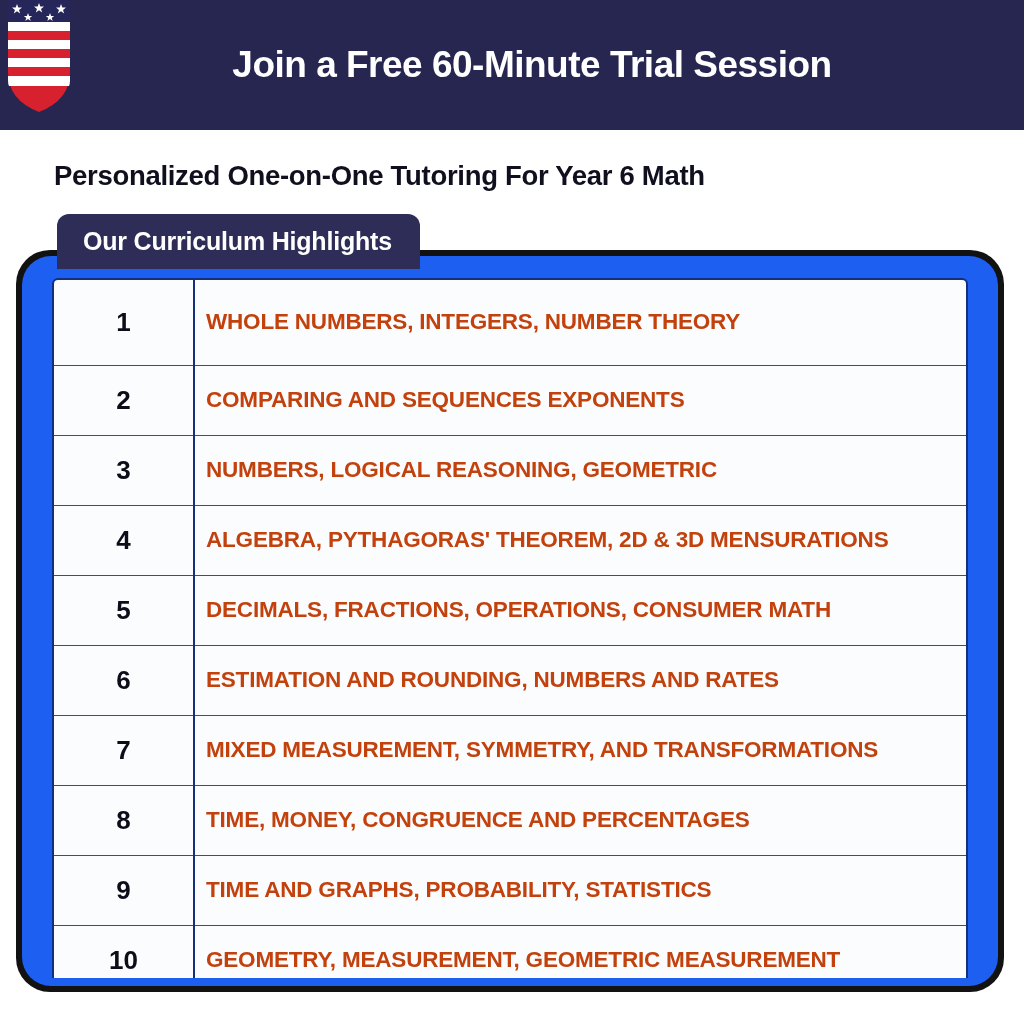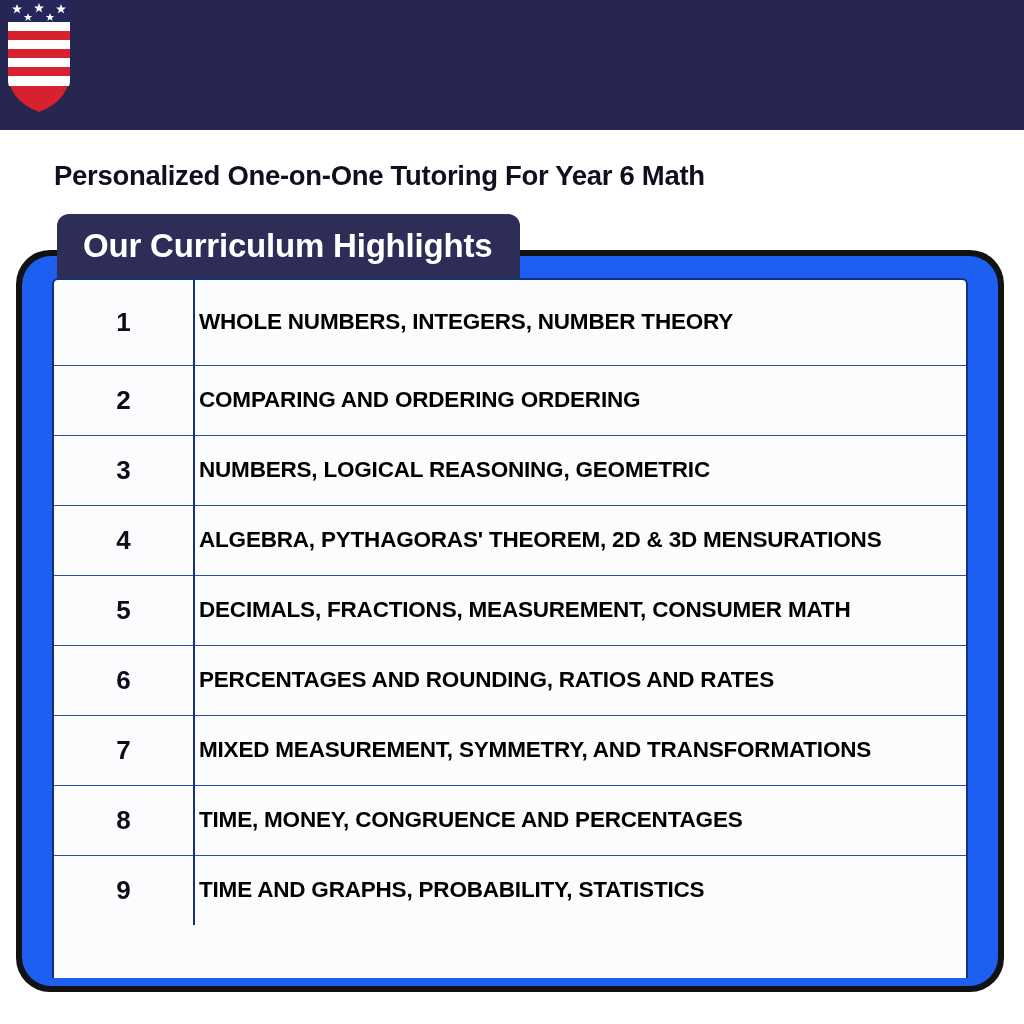--- a/index.html
+++ b/index.html
@@ -55,21 +55,21 @@
     margin: 22px 0 0 16px;
     width: 994px;
   }
 
   .tab {
     position: absolute;
     left: 41px;
     top: 0;
     background: #2d2d57;
     color: #ffffff;
-    font-size: 33px;
+    font-size: 25px;
     font-weight: bold;
     padding: 13px 28px 13px 26px;
     border-radius: 12px 12px 0 0;
     z-index: 5;
     letter-spacing: -0.2px;
   }
 
   
   .card-outer {
     position: absolute;
@@ -129,24 +129,24 @@
 
   td.num {
     width: 140px;
     border-right: 2.5px solid #14307a;
     text-align: center;
     font-size: 26px;
     font-weight: bold;
     color: #0d0d1a;
   }
   td.topic {
-    padding-left: 4px;
+    padding-left: 11px;
     font-size: 22.5px;
     font-weight: bold;
-    color: #000000;
+    color: #c2410c;
     letter-spacing: -0.2px;
     white-space: nowrap;
   }
 </style>
 </head>
 <body>
 
 <div class="header">
 
   <div class="logo">
@@ -162,20 +162,21 @@
       <g fill="#ffffff">
         <polygon points="9,4 10.3,7.6 14,7.6 11,10 12.2,13.6 9,11.3 5.8,13.6 7,10 4,7.6 7.7,7.6"></polygon>
         <polygon points="31,3 32.3,6.6 36,6.6 33,9 34.2,12.6 31,10.3 27.8,12.6 29,9 26,6.6 29.7,6.6"></polygon>
         <polygon points="53,4 54.3,7.6 58,7.6 55,10 56.2,13.6 53,11.3 49.8,13.6 51,10 48,7.6 51.7,7.6"></polygon>
         <polygon points="20,13 21.1,16 24.2,16 21.7,18 22.7,21 20,19.1 17.3,21 18.3,18 15.8,16 18.9,16"></polygon>
         <polygon points="42,13 43.1,16 46.2,16 43.7,18 44.7,21 42,19.1 39.3,21 40.3,18 37.8,16 40.9,16"></polygon>
       </g>
     </svg>
   </div>
 
+  <div class="header-title">Join a Free 60-Minute Trial Session</div>
 </div>
 
 <div class="subtitle">Personalized One-on-One Tutoring For Year 6 Math</div>
 
 <div class="card-wrap">
 
   <div class="tab">Our Curriculum Highlights</div>
 
   <div class="card-shadow"></div>
   <div class="card-outer"></div>
@@ -183,46 +184,50 @@
 
   <div class="table-area">
     <table>
       <tbody id="rows">
           <tr>
             <td class="num">1</td>
             <td class="topic">WHOLE NUMBERS, INTEGERS, NUMBER THEORY</td>
           </tr>
           <tr>
             <td class="num">2</td>
-            <td class="topic">COMPARING AND ORDERING ORDERING</td>
+            <td class="topic">COMPARING AND SEQUENCES EXPONENTS</td>
           </tr>
           <tr>
             <td class="num">3</td>
             <td class="topic">NUMBERS, LOGICAL REASONING, GEOMETRIC</td>
           </tr>
           <tr>
             <td class="num">4</td>
             <td class="topic">ALGEBRA, PYTHAGORAS' THEOREM, 2D &amp; 3D MENSURATIONS</td>
           </tr>
           <tr>
             <td class="num">5</td>
-            <td class="topic">DECIMALS, FRACTIONS, MEASUREMENT, CONSUMER MATH</td>
+            <td class="topic">DECIMALS, FRACTIONS, OPERATIONS, CONSUMER MATH</td>
           </tr>
           <tr>
             <td class="num">6</td>
-            <td class="topic">PERCENTAGES AND ROUNDING, RATIOS AND RATES</td>
+            <td class="topic">ESTIMATION AND ROUNDING, NUMBERS AND RATES</td>
           </tr>
           <tr>
             <td class="num">7</td>
             <td class="topic">MIXED MEASUREMENT, SYMMETRY, AND TRANSFORMATIONS</td>
           </tr>
           <tr>
             <td class="num">8</td>
             <td class="topic">TIME, MONEY, CONGRUENCE AND PERCENTAGES</td>
           </tr>
           <tr>
             <td class="num">9</td>
             <td class="topic">TIME AND GRAPHS, PROBABILITY, STATISTICS</td>
+          </tr>
+          <tr>
+            <td class="num">10</td>
+            <td class="topic">GEOMETRY, MEASUREMENT, GEOMETRIC MEASUREMENT</td>
           </tr>
         </tbody>
     </table>
   </div>
 </div>
 
 </body></html>

